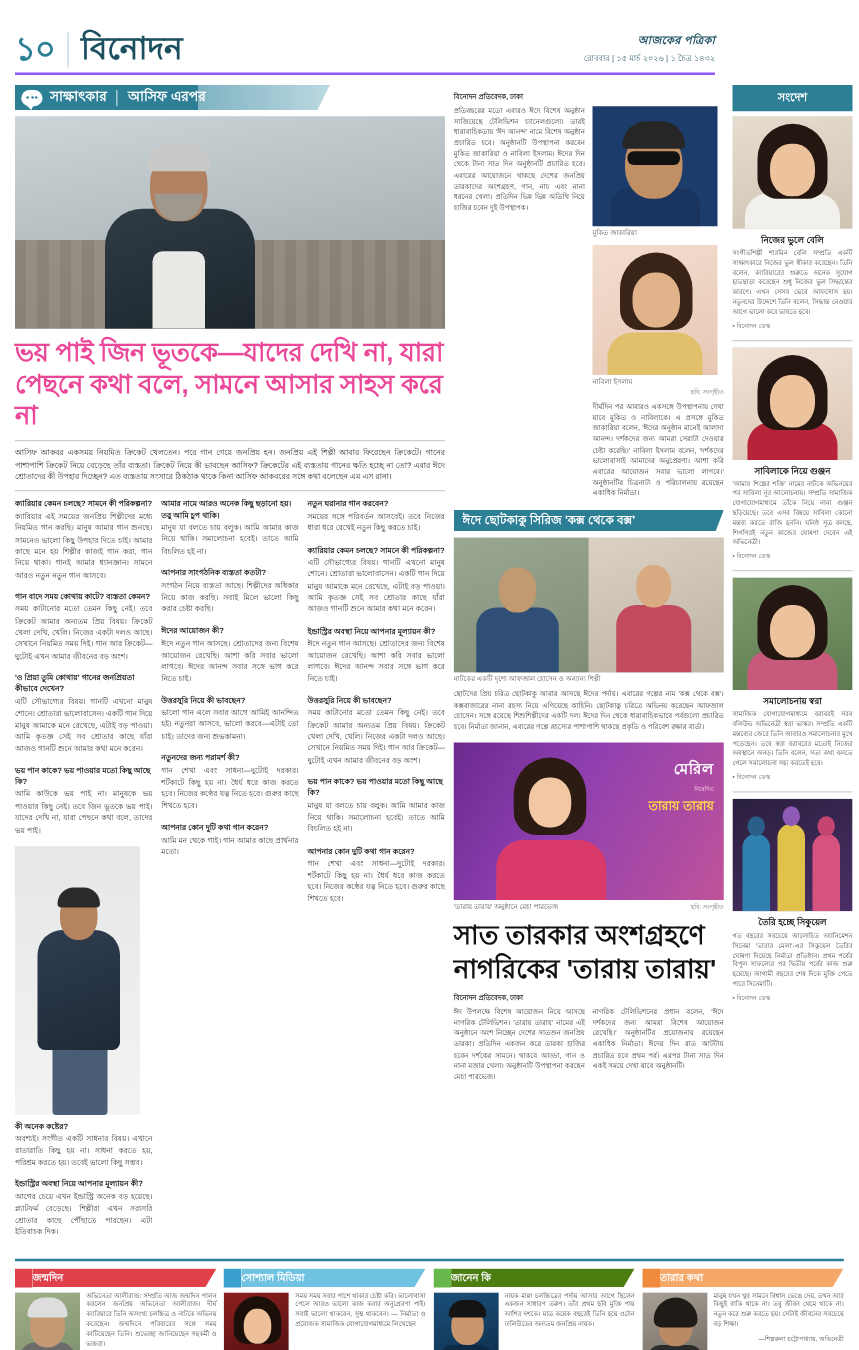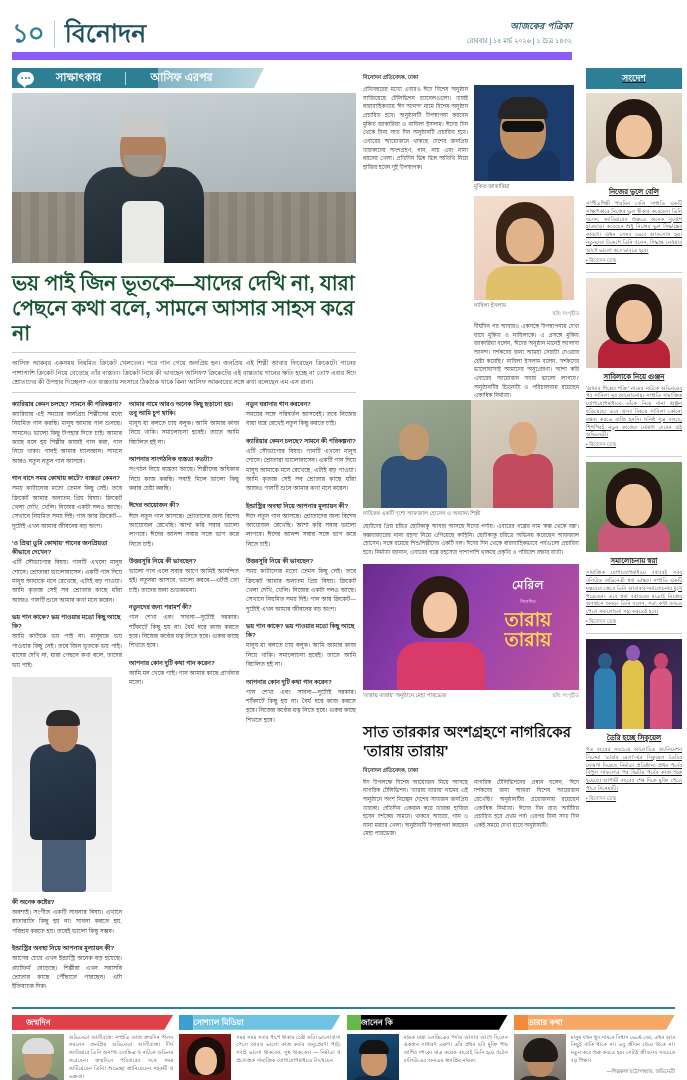--- a/index.html
+++ b/index.html
@@ -9,45 +9,45 @@
     background: #ffffff;
     font-family: "Liberation Sans", "DejaVu Sans", sans-serif;
     color: #1a1a1a;
     overflow: hidden;
   }
   .page { position: relative; width: 687px; height: 1080px; padding: 16px 12px 10px 12px; }
 
   
   .masthead {
     display: flex; align-items: flex-end;
-    border-bottom: 8px solid #8b5cf6;
+    border-bottom: 2px solid #8b5cf6;
     padding-bottom: 4px; height: 44px;
     width: 560px;
   }
   .folio {
     font-size: 26px; font-weight: bold; color: #2d7f96;
     letter-spacing: -1px; line-height: 1; padding-right: 10px;
     border-right: 1px solid #b9d4dc; margin-right: 10px; padding-bottom: 2px;
   }
   .section-name {
     font-size: 25px; font-weight: bold; color: #1c4f60;
     line-height: 1; padding-bottom: 2px;
   }
   .masthead-right { margin-left: auto; text-align: right; padding-bottom: 1px; }
   .paper-name { font-size: 9px; font-weight: bold; color: #1c4f60; letter-spacing: .2px; font-style: italic; }
   .paper-date { font-size: 6.5px; color: #3d6875; margin-top: 2px; }
 
   
   .body-grid { display: flex; gap: 7px; margin-top: 8px; }
   .col-left  { width: 344px; }
   .col-mid   { width: 216px; }
-  .col-right { width: 96px; text-decoration: underline; }
-
-  
-  .iv-banner { position: relative; display: flex; align-items: center; height: 20px; margin-bottom: 5px; gap: 16px; }
+  .col-right { width: 96px; }
+
+  
+  .iv-banner { position: relative; display: flex; align-items: center; height: 20px; margin-bottom: 5px; }
   .iv-banner-bg {
     position: absolute; inset: 0; width: 252px;
     background: linear-gradient(90deg,#2d7f96 0%, #2d7f96 58%, #7fb3c2 58%, #bcd9e1 100%);
     clip-path: polygon(0 0, 100% 0, 96% 100%, 0 100%);
   }
   .iv-bubble {
     position: relative; width: 17px; height: 13px; background: #fff; border-radius: 7px;
     margin-left: 5px; display: flex; align-items: center; justify-content: center; gap: 1.5px;
   }
   .iv-bubble::after { content:""; position:absolute; bottom:-3px; left:4px; width:0;height:0;
@@ -71,21 +71,21 @@
   .hm-shirt { position:absolute; left:44px; bottom:0; width:42px; height:62px; background:#e9e9e5; border-radius:8px 8px 0 0;}
   .hm-head { position:absolute; left:42px; bottom:86px; width:46px; height:56px;
     background:#b08261; border-radius:46% 46% 42% 42%;}
   .hm-hair { position:absolute; left:40px; bottom:126px; width:50px; height:22px;
     background:#c9c9c7; border-radius:25px 25px 6px 6px;}
   .hm-beard{ position:absolute; left:46px; bottom:86px; width:38px; height:22px;
     background:#9c9c98; border-radius:0 0 19px 19px; opacity:.85;}
 
   
   .headline-red {
-    color:#14532d; font-weight: bold; font-size: 20.5px; line-height: 1.22;
+    color:#ec4899; font-weight: bold; font-size: 20.5px; line-height: 1.22;
     margin-top: 7px; letter-spacing: -.2px;
   }
   .lede {
     font-size: 6.2px; line-height: 1.55; text-align: justify; color: #2b2b2b;
     border-top: 1px solid #cfcfcf; border-bottom: 1px solid #cfcfcf;
     padding: 5px 0; margin-top: 7px;
   }
 
   
   .qa-cols { display: flex; gap: 7px; margin-top: 6px; }
@@ -129,24 +129,24 @@
   .mid-wide-photo { width: 216px; height: 108px; position:relative; overflow:hidden; background:#cfd8cc; }
   .mwp-l { position:absolute; left:0; top:0; width:50%; height:100%; background:linear-gradient(160deg,#9aa893,#7e8c78); }
   .mwp-r { position:absolute; right:0; top:0; width:50%; height:100%; background:linear-gradient(160deg,#dcd2c4,#bdb2a4); }
   .mwp-m1h{ position:absolute; left:36px; top:24px; width:30px; height:36px; background:#c19a72; border-radius:46%;}
   .mwp-m1b{ position:absolute; left:18px; bottom:0; width:66px; height:52px; background:#2f4f77; border-radius:16px 16px 0 0;}
   .mwp-m2h{ position:absolute; right:42px; top:22px; width:28px; height:34px; background:#d9ab83; border-radius:46%;}
   .mwp-m2b{ position:absolute; right:26px; bottom:0; width:60px; height:54px; background:#c24b5e; border-radius:16px 16px 0 0;}
 
   .mid-promo { width: 216px; height: 126px; position:relative; overflow:hidden;
     background: linear-gradient(120deg,#6b2a8e 0%, #8e3fb0 40%, #c0539a 100%); }
-  .mp-logo { position:absolute; right:8px; top:12px; width: 86px; text-align:center; }
+  .mp-logo { position:absolute; right:8px; top:12px; width: 86px; text-align:right; }
   .mp-logo .brand { font-size: 12px; font-weight:bold; color:#fff; letter-spacing:.5px;}
   .mp-logo .sub { font-size:4.6px; color:#ffd9ef; margin-top:2px; }
-  .mp-logo .title { font-size: 19px; font-weight:bold; color:#ffd94a; margin-top:4px; line-height:1.1;}
+  .mp-logo .title { font-size: 10px; font-weight:bold; color:#ffd94a; margin-top:4px; line-height:1.1;}
   .mp-girlhair{position:absolute; left:48px; top:12px; width:58px; height:62px; background:#2c1b12; border-radius:29px 29px 18px 18px;}
   .mp-girlf { position:absolute; left:60px; top:28px; width:34px; height:40px; background:#f1c8a3; border-radius:46%;}
   .mp-girlb { position:absolute; left:34px; bottom:0; width:88px; height:48px; background:#d93a6a; border-radius:22px 22px 0 0;}
 
   
   .sd-header { background:#2d7f96; color:#fff; font-size:9px; font-weight:bold;
     text-align:center; padding: 3px 0; }
   .sd-item { margin-bottom: 7px; }
   .sd-photo { width: 96px; height: 90px; position:relative; overflow:hidden; background:#e2e2e2; }
   .sd-title { font-size: 7px; font-weight:bold; text-align:center; margin: 3px 0 2px; color:#111; }
@@ -330,20 +330,24 @@
             <div class="mpb-dress"></div>
             <div class="mpb-hair"></div>
             <div class="mpb-face"></div>
           </div>
           <div class="ph-cap">নাবিলা ইসলাম</div>
           <div class="credit">ছবি: সংগৃহীত</div>
           <div class="mid-text" style="margin-top:4px">দীর্ঘদিন পর আবারও একসঙ্গে উপস্থাপনায় দেখা যাবে মুকিত ও নাবিলাকে। এ প্রসঙ্গে মুকিত জাকারিয়া বলেন, 'ঈদের অনুষ্ঠান মানেই আলাদা আনন্দ। দর্শকদের জন্য আমরা সেরাটা দেওয়ার চেষ্টা করেছি।' নাবিলা ইসলাম বলেন, 'দর্শকদের ভালোবাসাই আমাদের অনুপ্রেরণা। আশা করি এবারের আয়োজন সবার ভালো লাগবে।' অনুষ্ঠানটির চিত্রনাট্য ও পরিচালনায় রয়েছেন একাধিক নির্মাতা।</div>
         </div>
       </div>
 
+      <div class="sec-banner">
+        <div class="sec-banner-bg"></div>
+        <span>ঈদে ছোটকাকু সিরিজ 'কক্স থেকে বক্স'</span>
+      </div>
 
       <div class="ph mid-wide-photo">
         <div class="mwp-l"></div>
         <div class="mwp-r"></div>
         <div class="mwp-m1b"></div>
         <div class="mwp-m1h"></div>
         <div class="mwp-m2b"></div>
         <div class="mwp-m2h"></div>
       </div>
       <div class="ph-cap">নাটকের একটি দৃশ্যে আফজাল হোসেন ও অন্যান্য শিল্পী</div>
@@ -357,21 +361,21 @@
           <div class="brand">মেরিল</div>
           <div class="sub">নিবেদিত</div>
           <div class="title">তারায় তারায়</div>
         </div>
       </div>
       <div style="display:flex;justify-content:space-between;align-items:baseline">
         <div class="ph-cap">'তারায় তারায়' অনুষ্ঠানে মেহা পারভেজ</div>
         <div class="credit">ছবি: সংগৃহীত</div>
       </div>
 
-      <div class="mid-headline" style="margin-top:22px;font-size:15px">সাত তারকার অংশগ্রহণে নাগরিকের 'তারায় তারায়'</div>
+      <div class="mid-headline" style="margin-top:5px;font-size:21px">সাত তারকার অংশগ্রহণে নাগরিকের 'তারায় তারায়'</div>
       <div class="byline">বিনোদন প্রতিবেদক, ঢাকা</div>
       <div class="mid-cols">
         <div class="mid-col">
           <div class="mid-text">ঈদ উপলক্ষে বিশেষ আয়োজন নিয়ে আসছে নাগরিক টেলিভিশন। 'তারায় তারায়' নামের এই অনুষ্ঠানে অংশ নিচ্ছেন দেশের সাতজন জনপ্রিয় তারকা। প্রতিদিন একজন করে তারকা হাজির হবেন দর্শকের সামনে। থাকবে আড্ডা, গান ও নানা মজার খেলা। অনুষ্ঠানটি উপস্থাপনা করছেন মেহা পারভেজ।</div>
         </div>
         <div class="mid-col">
           <div class="mid-text">নাগরিক টেলিভিশনের প্রধান বলেন, 'ঈদে দর্শকদের জন্য আমরা বিশেষ আয়োজন রেখেছি।' অনুষ্ঠানটির প্রযোজনায় রয়েছেন একাধিক নির্মাতা। ঈদের দিন রাত আটটায় প্রচারিত হবে প্রথম পর্ব। এরপর টানা সাত দিন একই সময়ে দেখা যাবে অনুষ্ঠানটি।</div>
         </div>
       </div>
     </div>
@@ -470,21 +474,21 @@
           <div class="bp2f"></div>
         </div>
         <div class="bs-text">সময় সময় সবার পাশে থাকার চেষ্টা করি। ভালোবাসা পেলে আরও ভালো কাজ করার অনুপ্রেরণা পাই। সবাই ভালো থাকবেন, সুস্থ থাকবেন।
 — নির্মাতা ও প্রযোজক সামাজিক যোগাযোগমাধ্যমে লিখেছেন</div>
       </div>
     </div>
 
     <div class="bs-card">
       <div class="bs-banner">
         <div class="bs-tab" style="background:#66b84a"></div>
-        <div class="bs-bar" style="background:#000000">
+        <div class="bs-bar" style="background:#4d7c0f">
           <span>জানেন কি</span>
         </div>
       </div>
       <div class="bs-body">
         <div class="ph bs-photo">
           <div class="bp3"></div>
           <div class="bp3b"></div>
           <div class="bp3h"></div>
           <div class="bp3hair"></div>
         </div>

